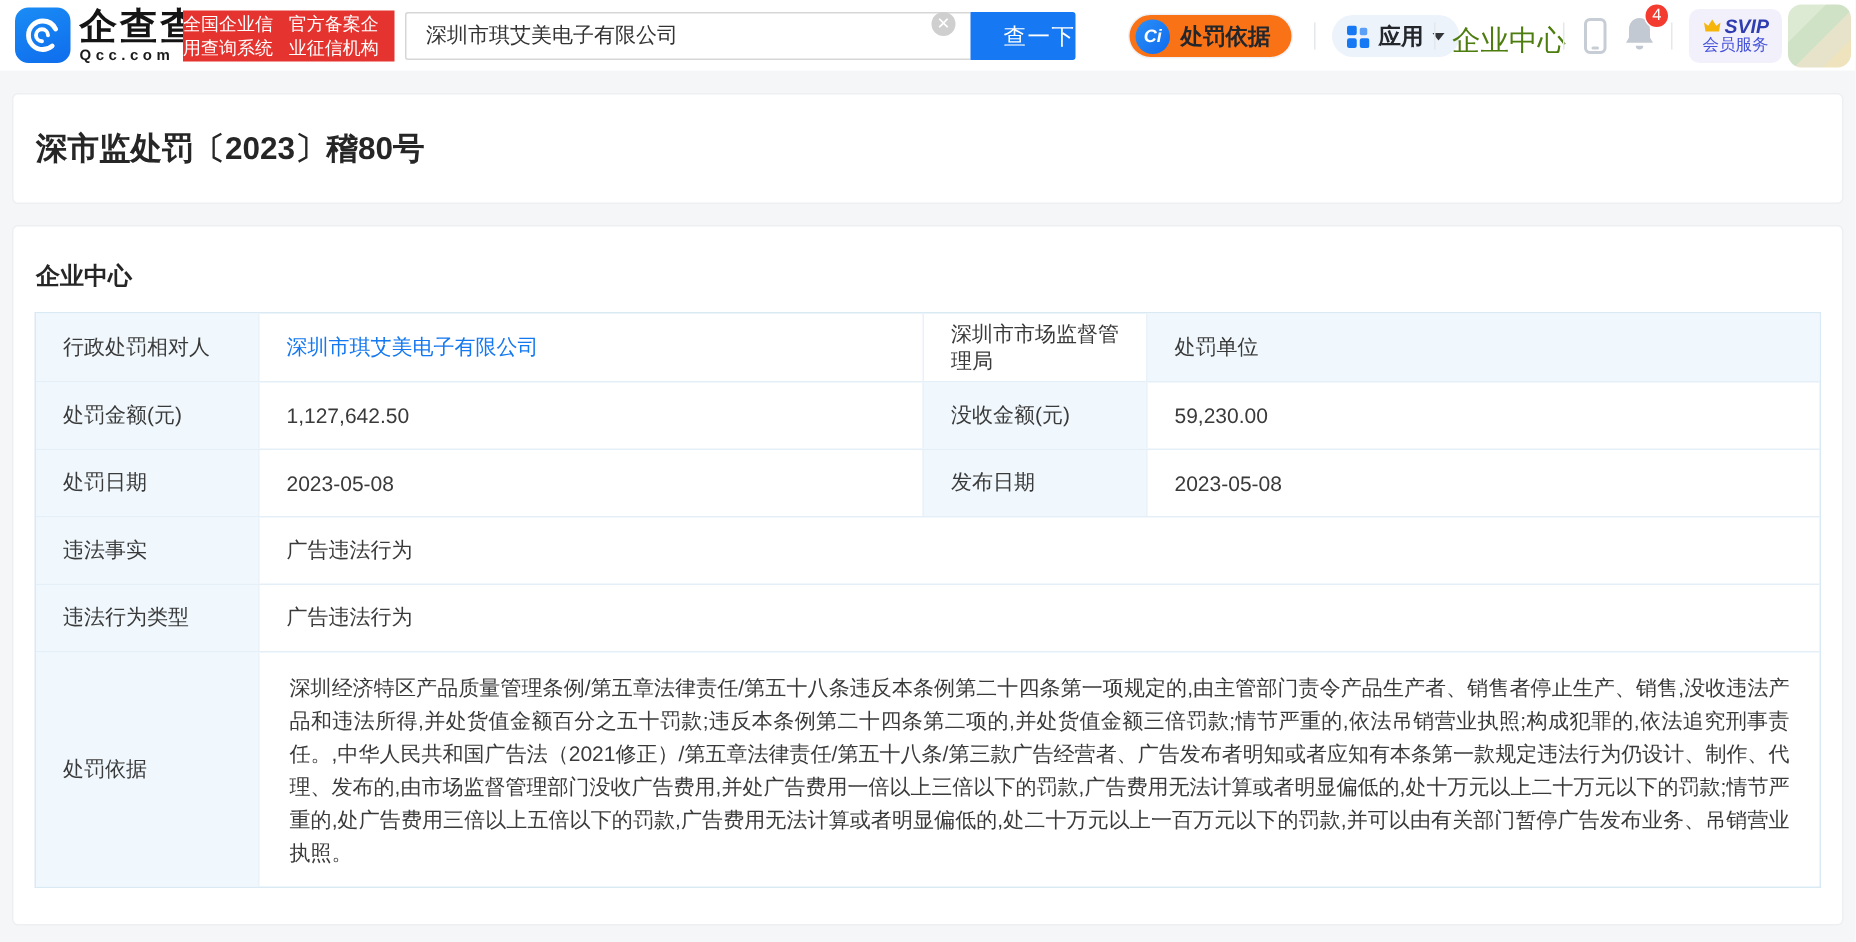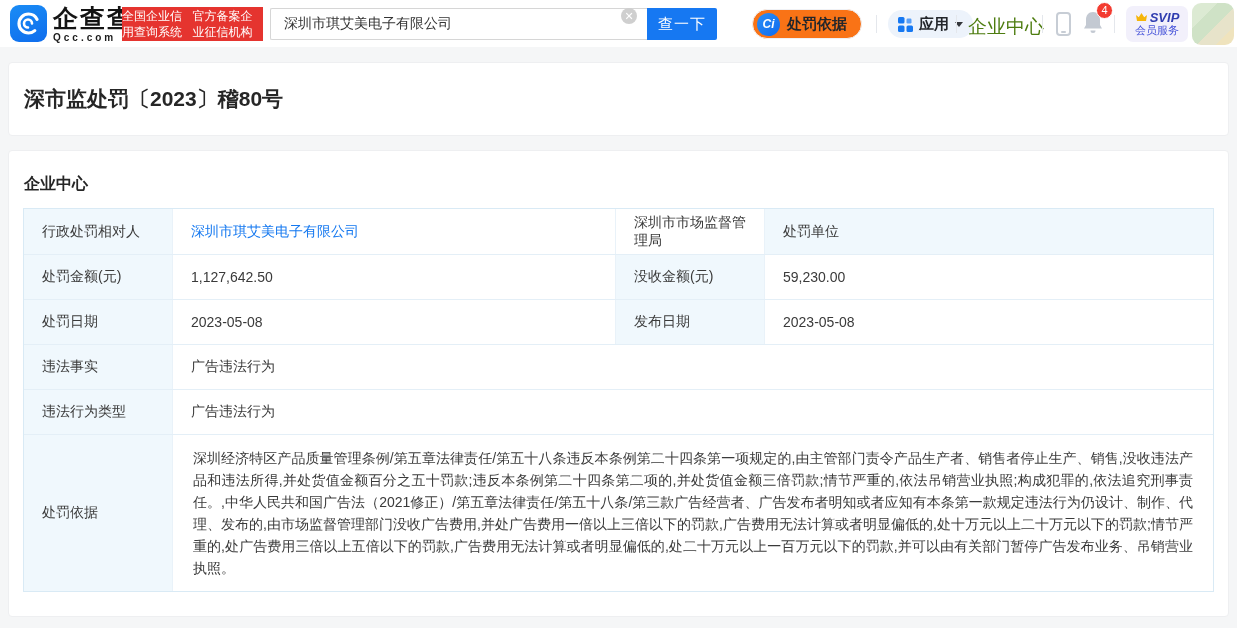--- a/index.html
+++ b/index.html
@@ -28,21 +28,21 @@
     width:377px; height:32px; border:1px solid #d6d6d6; border-right:none;
     border-radius:2px 0 0 2px; padding:0 34px 0 13px; font-size:14px; color:#333;
     outline:none; font-family:inherit;
   }
   .clear-icon {
     position:absolute; left:621px; top:8px; width:16px; height:16px; border-radius:50%;
     background:#cfcfcf; color:#fff; font-size:11px; line-height:16px; text-align:center; cursor:pointer;
   }
   .search-btn {
     width:70px; height:32px; background:#1678f2; color:#fff; border:none;
-    border-radius:0 2px 2px 0; font-size:15px; letter-spacing:1px; cursor:pointer; font-family:inherit;
+    border-radius:0 2px 2px 0; font-size:15px; letter-spacing:1px; cursor:pointer; font-family:inherit;text-align:right;
   }
   .pill-zhibi {
     position:absolute; left:752px; top:9px; height:30px; padding:0 14px 0 4px;
     background:#f97316; border:1px solid #eff1f5; border-radius:16px;
     display:flex; align-items:center; gap:7px; cursor:pointer;
   }
   .ci-icon {
     width:23px; height:23px; border-radius:50%;
     background:linear-gradient(135deg,#2b8ff7,#0f6bee);
     color:#fff; font-size:12px; font-weight:bold; font-style:italic;

